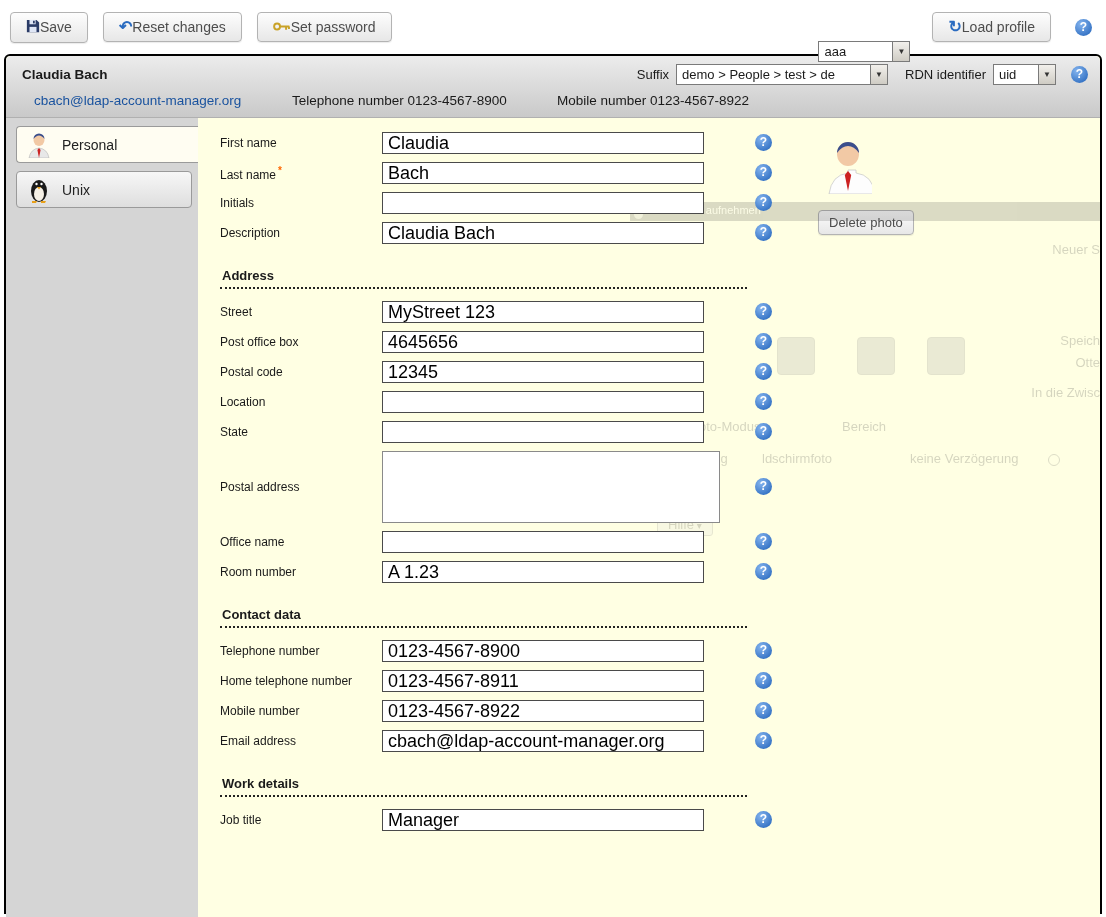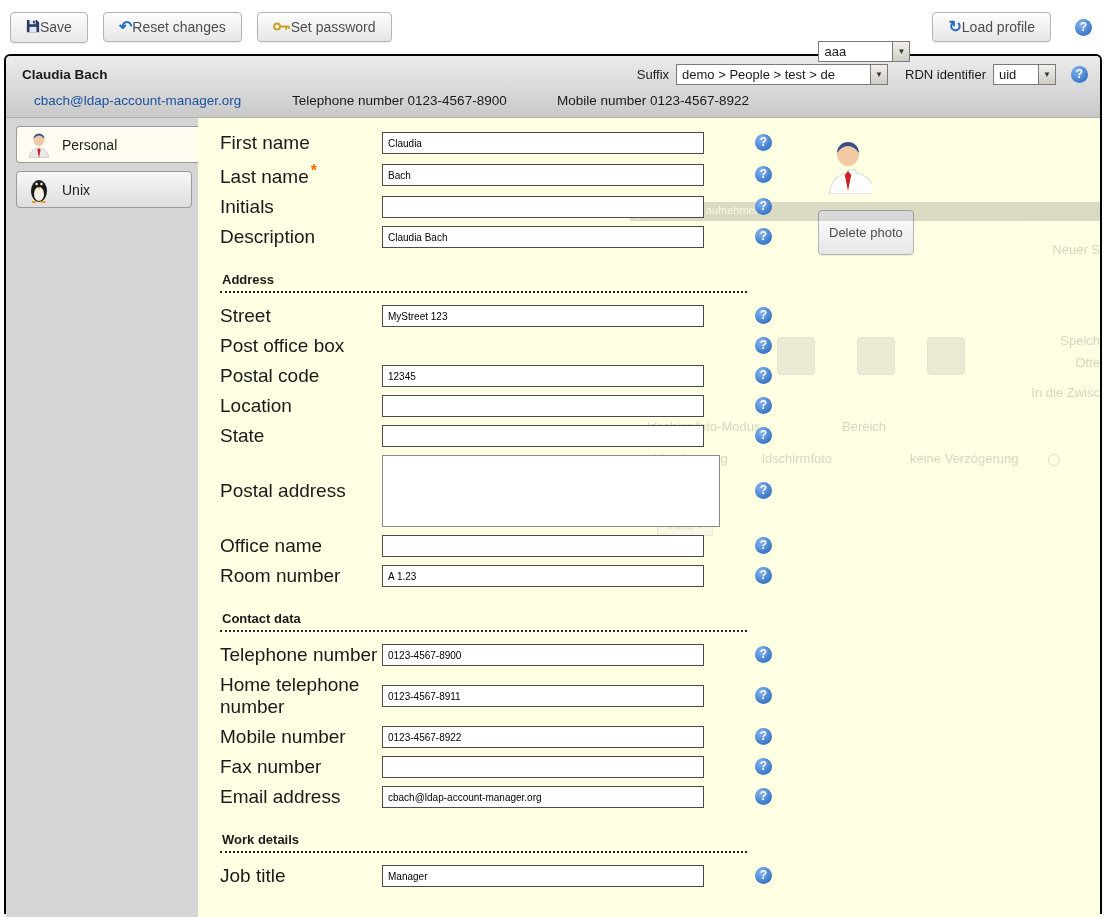--- a/index.html
+++ b/index.html
@@ -14,21 +14,21 @@
   
   .toolbar { height:54px; display:flex; align-items:center; padding:0 14px 0 10px; background:#fff; }
   .btn {
     display:inline-flex; align-items:center; gap:0;
     padding:6px 15px; border:1px solid #b3b3b3; border-radius:4px;
     background:linear-gradient(#fdfdfd,#e7e7e7);
     color:#4d4d4d; font-size:14px; cursor:pointer;
     box-shadow:0 1px 1px rgba(0,0,0,.08);
     white-space:nowrap;
   }
-  .btn.small { padding:14px 10px; font-size:13px; }
+  .btn.small { padding:4px 10px; font-size:13px; }
   .tb-gap { margin-right:15px; }
   .spacer { flex:1; }
   .glyph-blue { color:#2a6bc0; font-size:16px; line-height:1; font-weight:bold; }
 
   .selectbox {
     display:inline-flex; align-items:stretch; height:21px;
     border:1px solid #7a7a7a; background:#fff; font-size:13px;
   }
   .selectbox .txt { padding:2px 5px; white-space:nowrap; overflow:hidden; }
   .selectbox .arr {
@@ -66,25 +66,25 @@
     background:linear-gradient(#f7f7f7,#dedede);
     font-size:14px; color:#222; cursor:pointer;
   }
   .tab.active { margin-right:0; border-right:0; border-radius:4px 0 0 4px; background:#fffdf2; }
   .tabicon { width:26px; height:26px; display:flex; align-items:center; justify-content:center; flex-shrink:0; }
 
   .content { flex:1; background:#ffffe3; position:relative; padding:14px 0 0 22px; overflow:hidden; }
 
   
   .row { display:flex; align-items:center; margin-bottom:8px; position:relative; }
-  .flabel { width:162px; flex-shrink:0; font-size:19px; }
+  .flabel { width:162px; flex-shrink:0; font-size:12px; }
   .req { color:#f60; font-weight:bold; margin-left:2px; }
   .finput {
     width:322px; height:22px; border:1px solid #4a4a4a; background:#fff;
-    padding:1px 5px; font-size:10px; font-family:"Liberation Sans","DejaVu Sans",sans-serif;
+    padding:1px 5px; font-size:18px; font-family:"Liberation Sans","DejaVu Sans",sans-serif;
   }
   .fta {
     width:338px; height:72px; border:1px solid #8a8a8a; background:#fff;
     padding:2px 5px; font-size:14px; font-family:"Liberation Sans","DejaVu Sans",sans-serif;
     resize:none;
   }
   .row .help { position:absolute; left:535px; top:50%; margin-top:-9px; }
   .section {
     width:527px; margin:24px 0 12px 0; padding:0 0 4px 2px;
     font-weight:bold; font-size:13px; border-bottom:2px dotted #222;
@@ -261,20 +261,21 @@
 
       <div class="section">Address</div>
 
       <div class="row">
         <label class="flabel">Street</label>
         <input class="finput" type="text" value="MyStreet 123" style="">
         <span class="help"></span>
       </div>
       <div class="row">
         <label class="flabel">Post office box</label>
+        <input class="finput" type="text" value="4645656" style="">
         <span class="help"></span>
       </div>
       <div class="row">
         <label class="flabel">Postal code</label>
         <input class="finput" type="text" value="12345" style="">
         <span class="help"></span>
       </div>
       <div class="row">
         <label class="flabel">Location</label>
         <input class="finput" type="text" value="" style="">
@@ -309,25 +310,20 @@
         <span class="help"></span>
       </div>
       <div class="row">
         <label class="flabel">Home telephone number</label>
         <input class="finput" type="text" value="0123-4567-8911" style="">
         <span class="help"></span>
       </div>
       <div class="row">
         <label class="flabel">Mobile number</label>
         <input class="finput" type="text" value="0123-4567-8922" style="">
-        <span class="help"></span>
-      </div>
-      <div class="row">
-        <label class="flabel">Fax number</label>
-        <input class="finput" type="text" value="" style="">
         <span class="help"></span>
       </div>
       <div class="row">
         <label class="flabel">Email address</label>
         <input class="finput" type="text" value="cbach@ldap-account-manager.org" style="">
         <span class="help"></span>
       </div>
 
       <div class="section">Work details</div>
 

